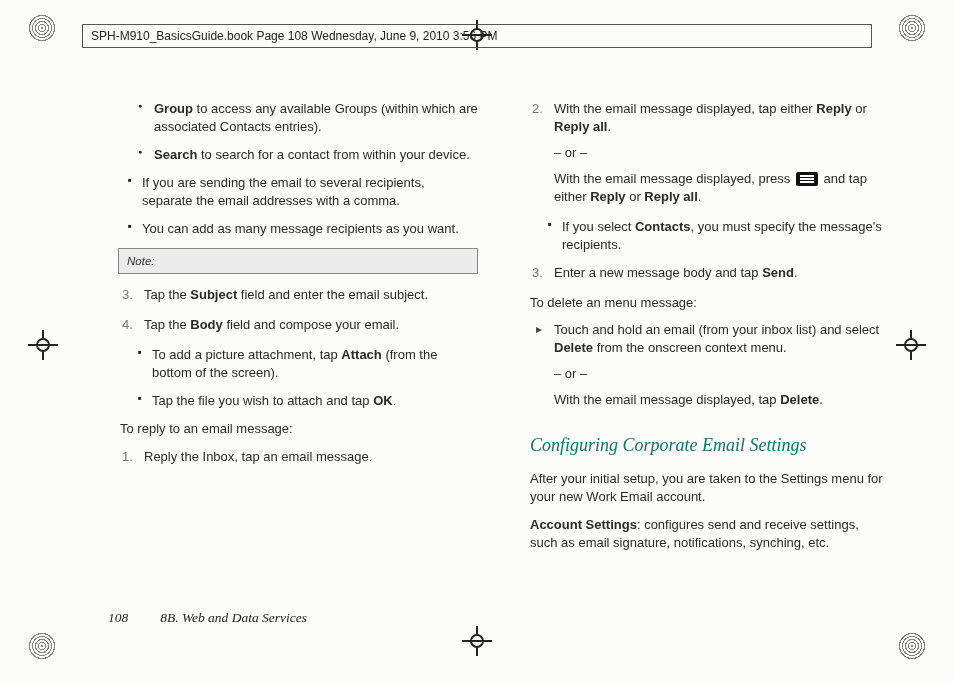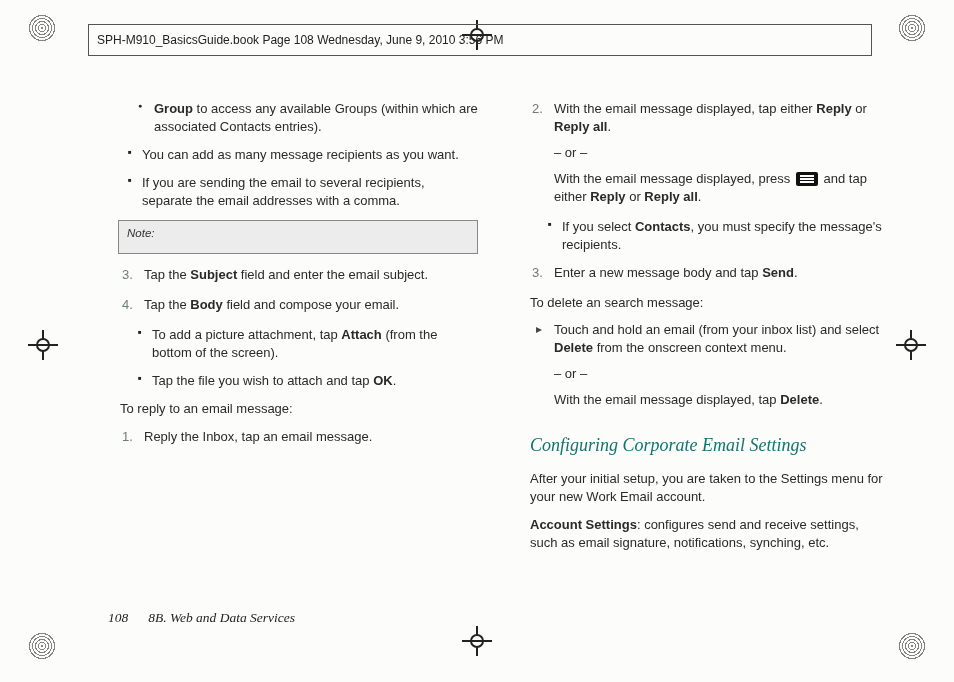--- a/index.html
+++ b/index.html
@@ -37,22 +37,22 @@
     position:absolute; top:8px; left:8px; width:14px; height:14px;
     border:2px solid #222; border-radius:50%; background:#fcfcfa;
   }
   .cross.t  { top: 20px; left: 462px; }
   .cross.b  { bottom: 26px; left: 462px; }
   .cross.l  { top: 330px; left: 28px; }
   .cross.r  { top: 330px; right: 28px; }
 
   
   .header-box {
-    position:absolute; top:24px; left:88px; right:82px;
-    border:1px solid #555; height:32px;
+    position:absolute; top:24px; left:82px; right:82px;
+    border:1px solid #555; height:24px;
     display:flex; align-items:center; padding:0 8px;
     font-size:12px; color:#222;
   }
 
   
   .page {
     position:absolute;
     top:100px; left:120px; right:66px; bottom:92px;
     display:flex; gap:52px;
     font-size:13px; line-height:1.38;
@@ -71,21 +71,21 @@
   }
   .num-list { list-style:none; padding-left:24px; }
   .num-list li { position:relative; margin-bottom:12px; }
   .num-list li .num {
     position:absolute; left:-22px; top:0; color:#6f7c72; font-size:13px;
   }
   .sub { padding-left:32px; }
   b, .bold { font-weight:bold; }
   .note-box {
     border:1px solid #888; background:#ececec;
-    padding:5px 8px 12px 8px; margin:8px 0 12px -2px;
+    padding:5px 8px 4px 8px; margin:8px 0 12px -2px;
     font-size:11.5px; line-height:1.35;
     display:flex; gap:6px;
   }
   .note-box .note-label { font-style:italic; color:#333; white-space:nowrap; }
   .menu-icon {
     display:inline-flex; vertical-align:middle;
     width:22px; height:14px; background:#111; border-radius:2px;
     position:relative; margin:0 2px;
   }
   .menu-icon::before {
@@ -102,21 +102,21 @@
     font-style:italic; font-weight:normal; font-size:18px;
     color:#0f766e; margin:10px 0 12px 0;
     font-family: Georgia, 'Times New Roman', serif;
   }
   
   .footer {
     position:absolute; left:108px; bottom:56px;
     font-size:13.5px; font-style:italic;
     font-family: Georgia, 'Times New Roman', serif;
     color:#222;
-    display:flex; gap:20px; align-items:flex-end;
+    display:flex; gap:32px; align-items:flex-end;
   }
   .footer .pn { font-style:italic; }
 </style>
 </head>
 <body>
 
 <div class="reg tl"></div>
 <div class="reg tr"></div>
 <div class="reg bl"></div>
 <div class="reg br"></div>
@@ -137,24 +137,27 @@
   <span>SPH-M910_BasicsGuide.book  Page 108  Wednesday, June 9, 2010  3:56 PM</span>
 </div>
 
 <div class="page">
 
   <div class="col">
     <ul class="bullet-list">
       <li>
         <b>Group</b><span> to access any available Groups (within which are associated Contacts entries).</span>
       </li>
+      <li>
+        <b>Search</b><span> to search for a contact from within your device.</span>
+      </li>
     </ul>
     <ul class="sq-list">
+      <li><span>If you are sending the email to several recipients, separate the email addresses with a comma.</span></li>
       <li><span>You can add as many message recipients as you want.</span></li>
-      <li><span>If you are sending the email to several recipients, separate the email addresses with a comma.</span></li>
     </ul>
 
     <div class="note-box">
       <span class="note-label">Note:</span>
     </div>
 
     <ul class="num-list">
       <li>
         <span class="num">3.</span>
         <span>Tap the </span><b>Subject</b><span> field and enter the email subject.</span>
@@ -200,21 +203,21 @@
       </li>
     </ul>
 
     <ul class="num-list">
       <li>
         <span class="num">3.</span>
         <span>Enter a new message body and tap </span><b>Send</b><span>.</span>
       </li>
     </ul>
 
-    <p class="section-lead">To delete an search message:</p>
+    <p class="section-lead">To delete an menu message:</p>
 
     <ul class="arrow-list">
       <li>
         <span>Touch and hold an email (from your inbox list) and select </span><b>Delete</b><span> from the onscreen context menu.</span>
         <div style="margin:8px 0">– or –</div>
         <span>With the email message displayed, tap </span><b>Delete</b><span>.</span>
       </li>
     </ul>
 
     <h2 class="sub-h">Configuring Corporate Email Settings</h2>

